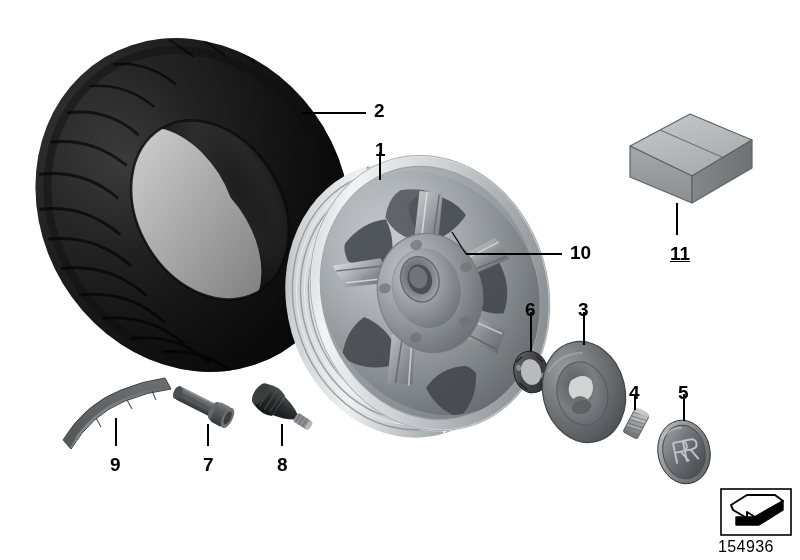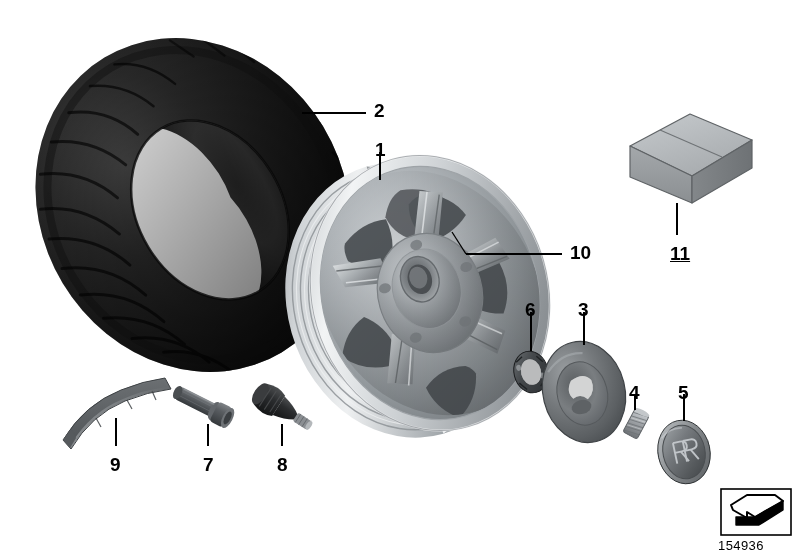--- a/index.html
+++ b/index.html
@@ -31,21 +31,21 @@
     font-size: 19px;
     color: #000000;
     line-height: 1;
     white-space: nowrap;
   }
   #drawing-number {
     position: absolute;
     left: 718px;
     top: 538px;
     font-family: "Liberation Sans", sans-serif;
-    font-size: 13px;
+    font-size: 16px;
     color: #000000;
     letter-spacing: 0.4px;
     white-space: nowrap;
   }
 </style>
 </head>
 <body>
 
 <div id="diagram-root">
 

